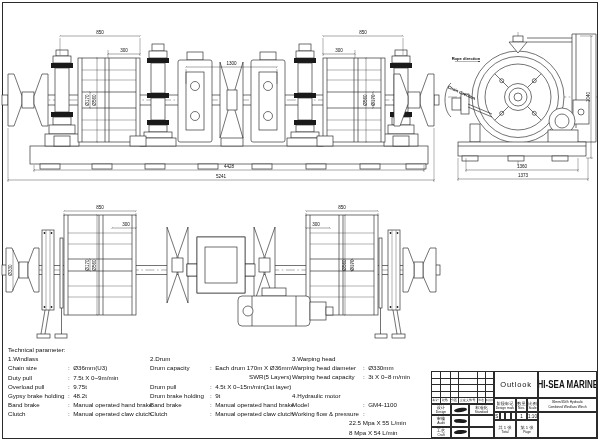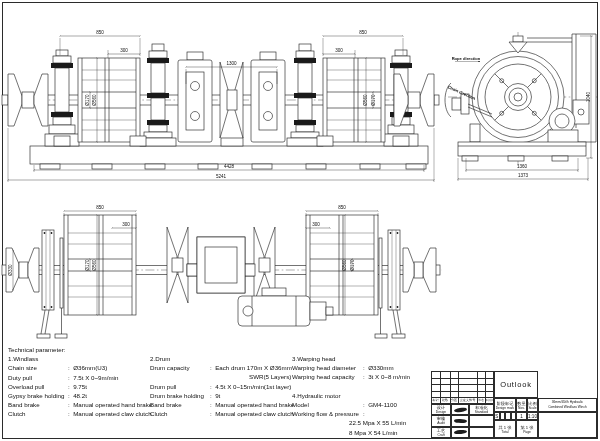--- a/index.html
+++ b/index.html
@@ -474,19 +474,22 @@
     </div>
     <div class="cell" style="left:63px;top:49px;width:22px;height:18px;">
       <span class="cn">共 1 张</span>
       <span class="en">Total</span>
     </div>
     <div class="cell" style="left:85px;top:49px;width:22px;height:18px;">
       <span class="cn">第 1 张</span>
       <span class="en">Page</span>
     </div>
 
+    <div class="cell" style="left:107px;top:0;width:59px;height:27px;">
+      <span class="brand">HI-SEA MARINE</span>
+    </div>
     <div class="cell" style="left:107px;top:27px;width:59px;height:14px;">
       <span class="sub">36mm/45t/h Hydraulic</span>
       <span class="sub">Combined Windlass Winch</span>
     </div>
     <div class="cell" style="left:107px;top:41px;width:59px;height:26px;"></div>
   </div>
 </div>
 
 </body></html>

